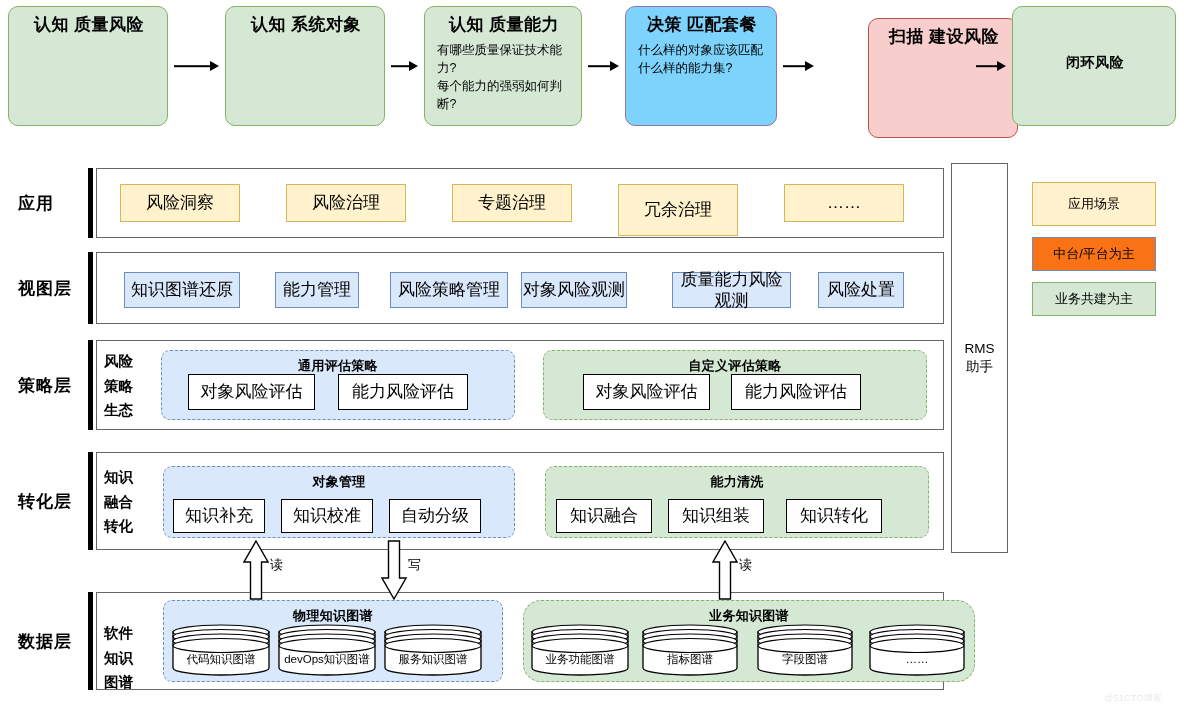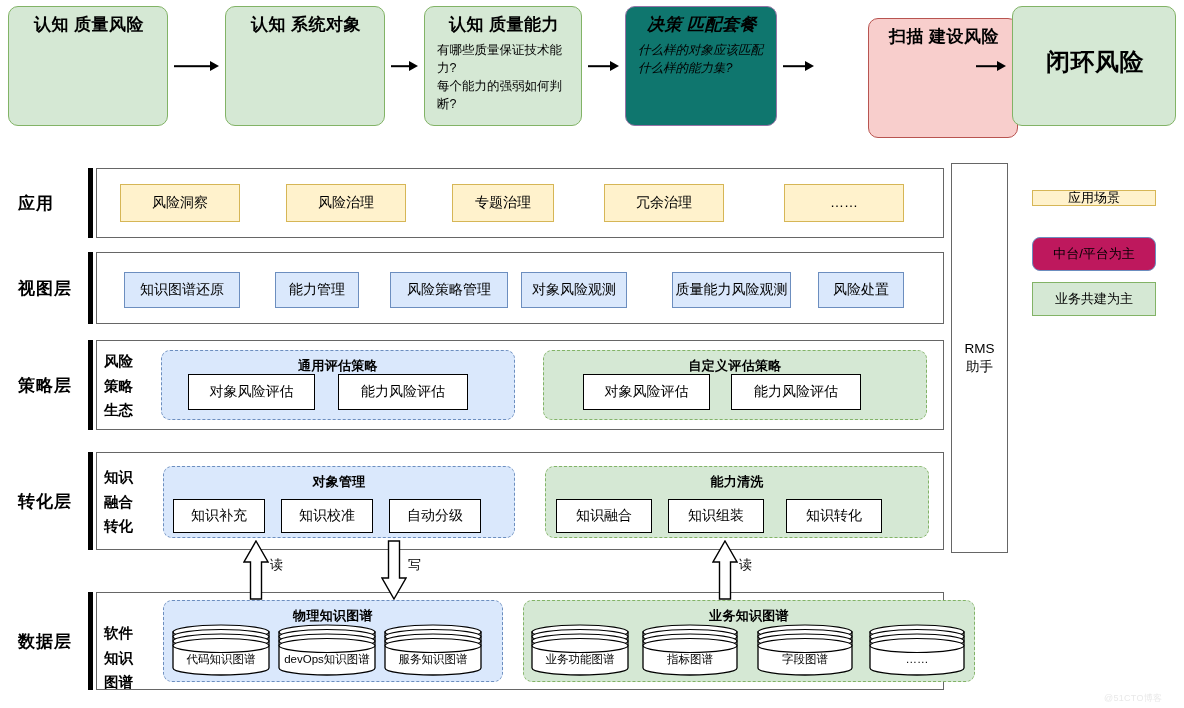--- a/index.html
+++ b/index.html
@@ -24,22 +24,22 @@
     box-sizing:border-box;
   }
   .flowbox .ftitle{
     font-weight:bold;font-size:17px;text-align:center;
     letter-spacing:0.5px;margin-bottom:7px;line-height:1.2;
   }
   .flowbox .fbody{
     font-size:12.5px;line-height:1.42;text-align:left;
   }
   .flowbox.center-only{justify-content:center;align-items:center;}
-  .flowbox.center-only .ftitle{margin-bottom:8px;font-size:24px;}
-  .flowbox.purple{background:#0f766e;border-color:#9673a6;font-style:italic;}
+  .flowbox.center-only .ftitle{margin-bottom:8px;font-size:14px;}
+  .flowbox.purple{background:#7dd3fc;border-color:#9673a6;}
   .flowbox.red{background:#f8cecc;border-color:#b85450;}
 
   .arrow{height:0;}
   .arrow .shaft{position:absolute;left:0;top:50%;height:1.6px;background:#000;width:calc(100% - 8px);transform:translateY(-50%);}
   .arrow .head{position:absolute;right:0;top:50%;transform:translateY(-50%);
     width:0;height:0;border-left:9px solid #000;border-top:5px solid transparent;border-bottom:5px solid transparent;}
 
   
   .layer-label{
     font-weight:bold;font-size:17px;
@@ -53,21 +53,21 @@
     font-weight:bold;font-size:14.5px;
     display:flex;flex-direction:column;align-items:flex-start;justify-content:center;
     line-height:1.0;
   }
   .sublabel span{display:block;padding:5px 0;}
 
   
   .chip{
     border:1.3px solid #d6b656;background:#fff2cc;
     display:flex;align-items:center;justify-content:center;
-    font-size:14px;text-align:center;line-height:1.25;
+    font-size:17px;text-align:center;line-height:1.25;
   }
   .chip.blue{border-color:#6c8ebf;background:#dae8fc;}
   .chip.white{border:1.3px solid #000000;background:#ffffff;}
 
   
   .group{
     border:1.5px dashed #6c8ebf;background:#dae8fc;border-radius:9px;
     box-sizing:border-box;
   }
   .group.green{border-color:#82b366;background:#d5e8d4;}
@@ -75,21 +75,21 @@
     text-align:center;font-weight:bold;font-size:13px;
     padding-top:6px;letter-spacing:0.3px;
   }
 
   
   .legend-item{
     border:1.3px solid #d6b656;background:#fff2cc;
     display:flex;align-items:center;justify-content:center;
     font-size:13px;
   }
-  .legend-item.blue{border-color:#6c8ebf;background:#be185d;border-radius:8px;}
+  .legend-item.blue{border-color:#6c8ebf;background:#f97316;}
   .legend-item.green{border-color:#82b366;background:#d5e8d4;}
 
   
   .rms{
     border:1.5px solid #666666;background:#ffffff;
     display:flex;align-items:center;justify-content:center;
     text-align:center;font-size:13.5px;line-height:1.35;
   }
 
   
@@ -157,22 +157,22 @@
       <div class="ftitle">闭环风险</div>
     </div>
   </div>
 
 <div id="layers-root">
     <div class="abs layer-label" style="left: 18px; top: 168px; width: 66px; height: 70px;">应用</div>
     <div class="abs layer-bar" style="left: 88px; top: 168px; height: 70px;"></div>
     <div class="abs layer-panel" style="left: 96px; top: 168px; width: 848px; height: 70px;"></div>
     <div class="abs chip " style="left: 120px; top: 184px; width: 120px; height: 38px;">风险洞察</div>
     <div class="abs chip " style="left: 286px; top: 184px; width: 120px; height: 38px;">风险治理</div>
-    <div class="abs chip " style="left: 452px; top: 184px; width: 102px; height: 38px;">专题治理</div>
-    <div class="abs chip " style="left: 604px; top: 184px; width: 120px; height: 38px;">冗余治理</div>
+    <div class="abs chip " style="left: 452px; top: 184px; width: 120px; height: 38px;">专题治理</div>
+    <div class="abs chip " style="left: 618px; top: 184px; width: 120px; height: 52px;">冗余治理</div>
     <div class="abs chip " style="left: 784px; top: 184px; width: 120px; height: 38px;">……</div>
     <div class="abs layer-label" style="left: 18px; top: 252px; width: 66px; height: 72px;">视图层</div>
     <div class="abs layer-bar" style="left: 88px; top: 252px; height: 72px;"></div>
     <div class="abs layer-panel" style="left: 96px; top: 252px; width: 848px; height: 72px;"></div>
     <div class="abs chip blue" style="left: 124px; top: 272px; width: 116px; height: 36px;">知识图谱还原</div>
     <div class="abs chip blue" style="left: 275px; top: 272px; width: 84px; height: 36px;">能力管理</div>
     <div class="abs chip blue" style="left: 390px; top: 272px; width: 118px; height: 36px;">风险策略管理</div>
     <div class="abs chip blue" style="left: 521px; top: 272px; width: 106px; height: 36px;">对象风险观测</div>
     <div class="abs chip blue" style="left: 672px; top: 272px; width: 119px; height: 36px;">质量能力风险观测</div>
     <div class="abs chip blue" style="left: 818px; top: 272px; width: 86px; height: 36px;">风险处置</div>
@@ -248,21 +248,21 @@
     <div class="cyl" style="left: 384px; top: 624px; width: 98px; height: 52px;">
       <svg width="98" height="52">
         <path d="M1,8 L1,44 A48,7 0 0 0 97,44 L97,8 Z" fill="#ffffff" stroke="#000" stroke-width="1.3"></path>
         <ellipse cx="49" cy="8" rx="48" ry="7" fill="#ffffff" stroke="#000" stroke-width="1.2"></ellipse>
         <ellipse cx="49" cy="12.5" rx="48" ry="7" fill="#ffffff" stroke="#000" stroke-width="1.2"></ellipse>
         <ellipse cx="49" cy="17" rx="48" ry="7" fill="#ffffff" stroke="#000" stroke-width="1.2"></ellipse>
         <ellipse cx="49" cy="21.5" rx="48" ry="7" fill="#ffffff" stroke="#000" stroke-width="1.2"></ellipse>
       </svg>
       <div class="cyl-label">服务知识图谱</div>
     </div>
-    <div class="abs group green" style="left: 523px; top: 600px; width: 452px; height: 82px;">
+    <div class="abs group green" style="left: 523px; top: 600px; width: 452px; height: 82px; border-radius: 18px;">
       <div class="gtitle">业务知识图谱</div>
     </div>
     <div class="cyl" style="left: 531px; top: 624px; width: 98px; height: 52px;">
       <svg width="98" height="52">
         <path d="M1,8 L1,44 A48,7 0 0 0 97,44 L97,8 Z" fill="#ffffff" stroke="#000" stroke-width="1.3"></path>
         <ellipse cx="49" cy="8" rx="48" ry="7" fill="#ffffff" stroke="#000" stroke-width="1.2"></ellipse>
         <ellipse cx="49" cy="12.5" rx="48" ry="7" fill="#ffffff" stroke="#000" stroke-width="1.2"></ellipse>
         <ellipse cx="49" cy="17" rx="48" ry="7" fill="#ffffff" stroke="#000" stroke-width="1.2"></ellipse>
         <ellipse cx="49" cy="21.5" rx="48" ry="7" fill="#ffffff" stroke="#000" stroke-width="1.2"></ellipse>
       </svg>
@@ -318,18 +318,18 @@
         <path d="M13,1 L25,22 L18.5,22 L18.5,59 L7.5,59 L7.5,22 L1,22 Z" fill="#ffffff" stroke="#000" stroke-width="1.4"></path>
       </svg>
     </div>
     <div class="abs ba-label" style="left: 739px; top: 556px;">读</div>
   </div>
 
 <div class="abs rms" style="left:951px;top:163px;width:57px;height:390px;white-space:pre-line;">RMS
 助手</div>
 
 <div id="legend-root">
-    <div class="abs legend-item " style="left: 1032px; top: 190px; width: 124px; height: 16px;">应用场景</div>
+    <div class="abs legend-item " style="left: 1032px; top: 182px; width: 124px; height: 44px;">应用场景</div>
     <div class="abs legend-item blue" style="left: 1032px; top: 237px; width: 124px; height: 34px;">中台/平台为主</div>
     <div class="abs legend-item green" style="left: 1032px; top: 282px; width: 124px; height: 34px;">业务共建为主</div>
   </div>
 
 <div class="wm" style="left:1104px;top:692px;">@51CTO博客</div>
 
 </body></html>

